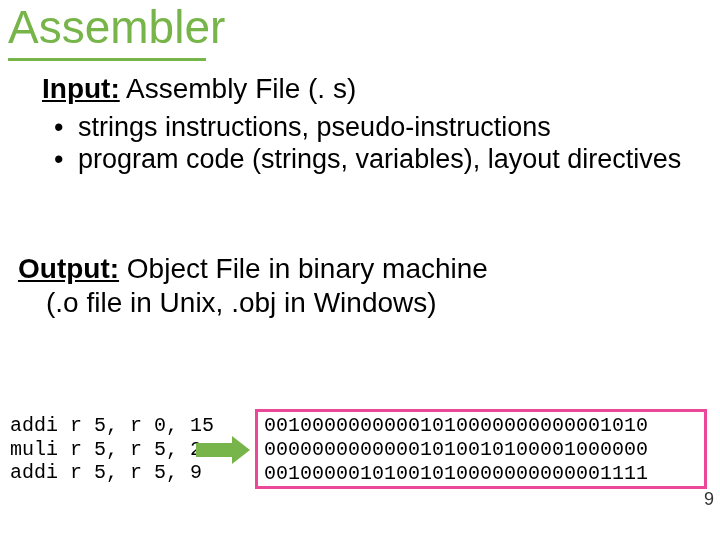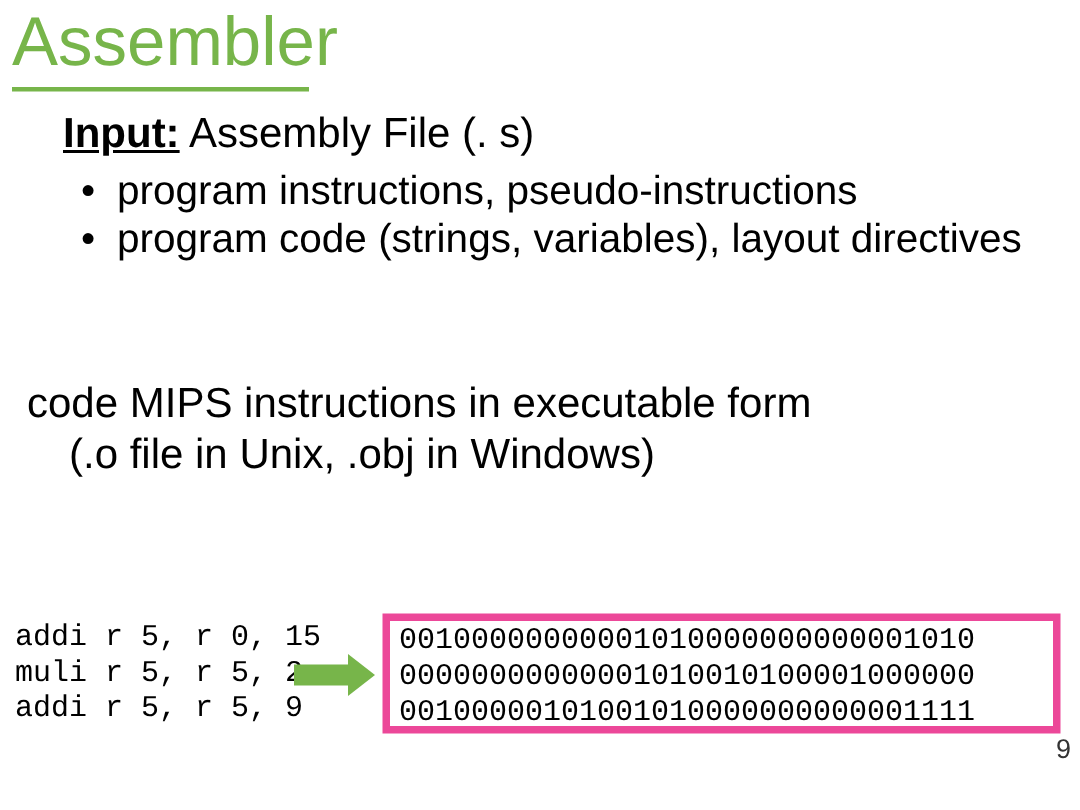--- a/index.html
+++ b/index.html
@@ -90,21 +90,21 @@
     border-top: 14px solid transparent;
     border-bottom: 14px solid transparent;
     border-left: 18px solid #77b54a;
   }
   .code-right-box {
     position: absolute;
     top: 409px;
     left: 255px;
     width: 452px;
     height: 80px;
-    border: 5px solid #ec4899;
+    border: 3px solid #ec4899;
     box-sizing: border-box;
     padding: 2px 6px;
     font-family: "Courier New", monospace;
     font-size: 20px;
     line-height: 1.2;
     white-space: pre;
   }
   .page-num {
     position: absolute;
     bottom: 30px;
@@ -121,30 +121,32 @@
   <div class="title">Assembler</div>
   <div class="title-line"></div>
 
   <div class="input-line">
     <span class="input-label">Input:</span><span> Assembly File (. s)</span>
   </div>
 
   <div class="bullets">
     <div class="row">
       <span class="dot">•</span>
-      <span class="txt">program instructions, pseudo-instructions</span>
+      <span class="txt">strings instructions, pseudo-instructions</span>
     </div>
     <div class="row">
       <span class="dot">•</span>
       <span class="txt">program code (strings, variables), layout directives</span>
     </div>
   </div>
 
   <div class="output-block">
-    <div>code  MIPS instructions in executable form</div>
+    <div>
+      <span class="output-label">Output:</span><span>  Object File in binary machine</span>
+    </div>
     <div class="indent">(.o file in Unix, .obj in Windows)</div>
   </div>
 
   <div class="code-left"><span>addi r 5, r 0, 15</span>
 <span>muli r 5, r 5, 2</span>
 <span>addi r 5, r 5, 9</span></div>
 
   <div class="arrow">
     <div class="arrow-shaft"></div>
     <div class="arrow-head"></div>

